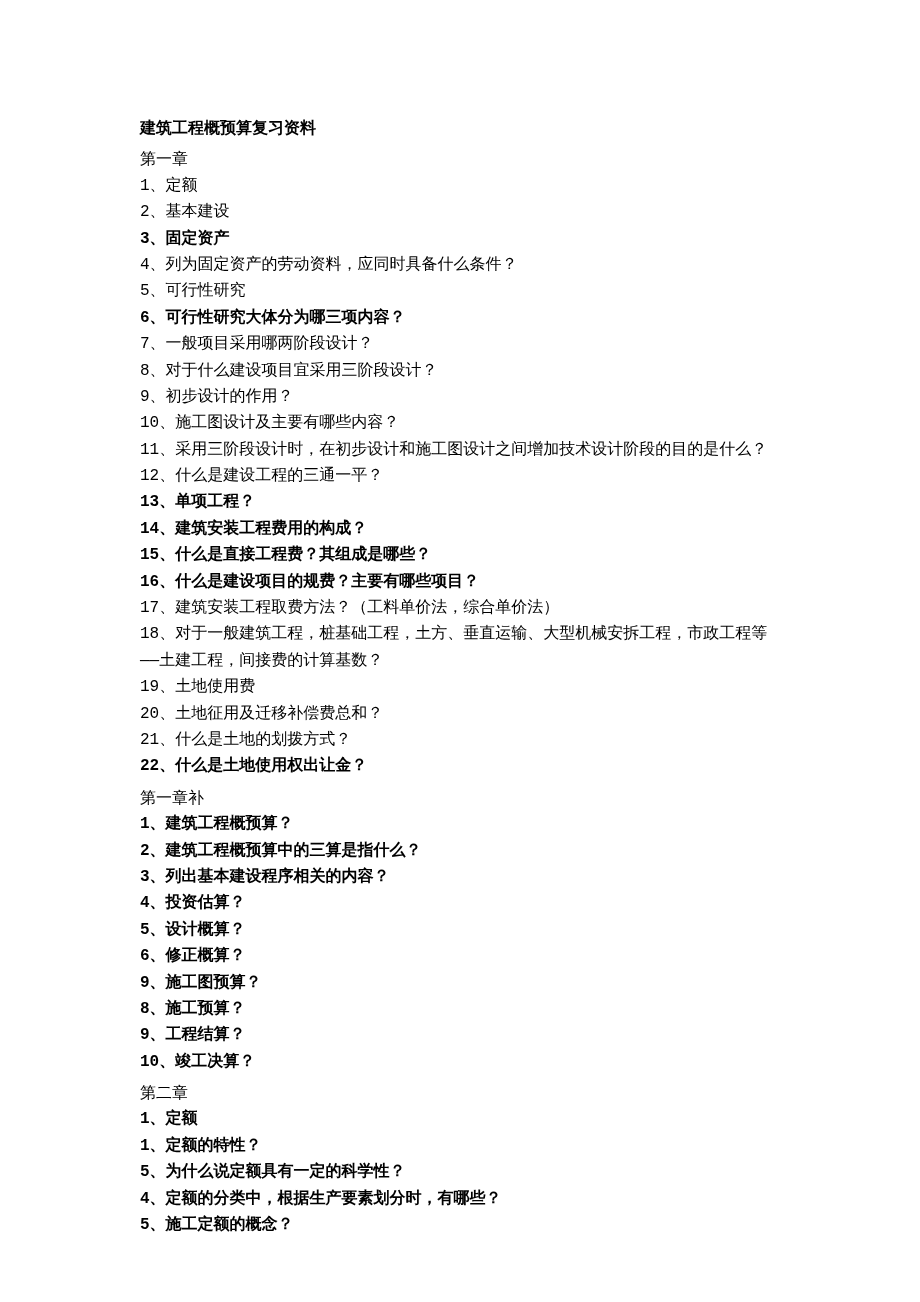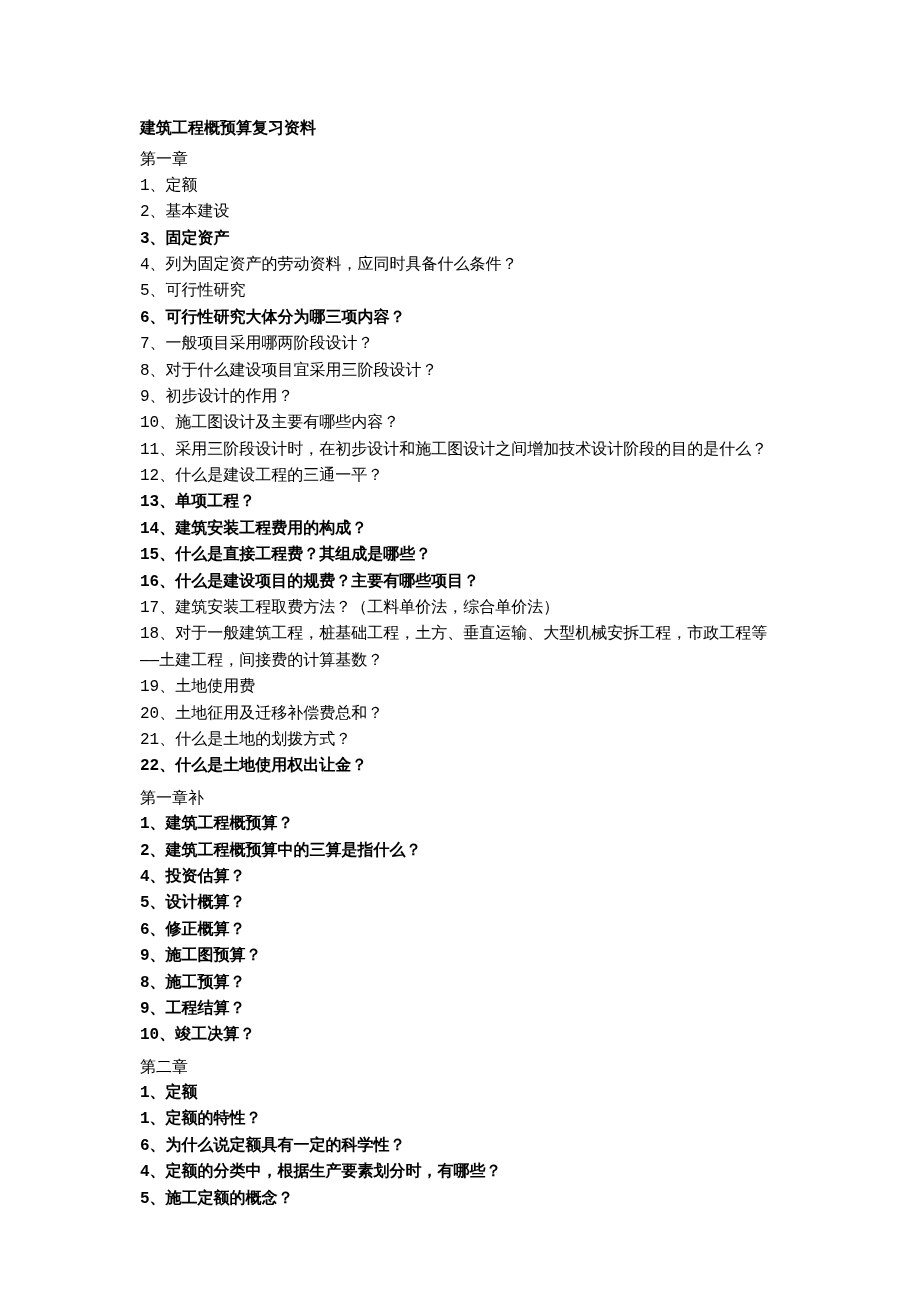--- a/index.html
+++ b/index.html
@@ -62,26 +62,27 @@
     <div class="item bold">16、什么是建设项目的规费？主要有哪些项目？</div>
     <div class="item">17、建筑安装工程取费方法？（工料单价法，综合单价法）</div>
     <div class="item wrap">18、对于一般建筑工程，桩基础工程，土方、垂直运输、大型机械安拆工程，市政工程等——土建工程，间接费的计算基数？</div>
     <div class="item">19、土地使用费</div>
     <div class="item">20、土地征用及迁移补偿费总和？</div>
     <div class="item">21、什么是土地的划拨方式？</div>
     <div class="item bold">22、什么是土地使用权出让金？</div>
     <div class="section-heading spaced">第一章补</div>
     <div class="item bold">1、建筑工程概预算？</div>
     <div class="item bold">2、建筑工程概预算中的三算是指什么？</div>
+    <div class="item bold">3、列出基本建设程序相关的内容？</div>
     <div class="item bold">4、投资估算？</div>
     <div class="item bold">5、设计概算？</div>
     <div class="item bold">6、修正概算？</div>
     <div class="item bold">9、施工图预算？</div>
     <div class="item bold">8、施工预算？</div>
     <div class="item bold">9、工程结算？</div>
     <div class="item bold">10、竣工决算？</div>
     <div class="section-heading spaced">第二章</div>
     <div class="item bold">1、定额</div>
     <div class="item bold">1、定额的特性？</div>
-    <div class="item bold">6、为什么说定额具有一定的科学性？</div>
+    <div class="item bold">5、为什么说定额具有一定的科学性？</div>
     <div class="item bold">4、定额的分类中，根据生产要素划分时，有哪些？</div>
     <div class="item bold">5、施工定额的概念？</div>
   </div>
 
 </body></html>

